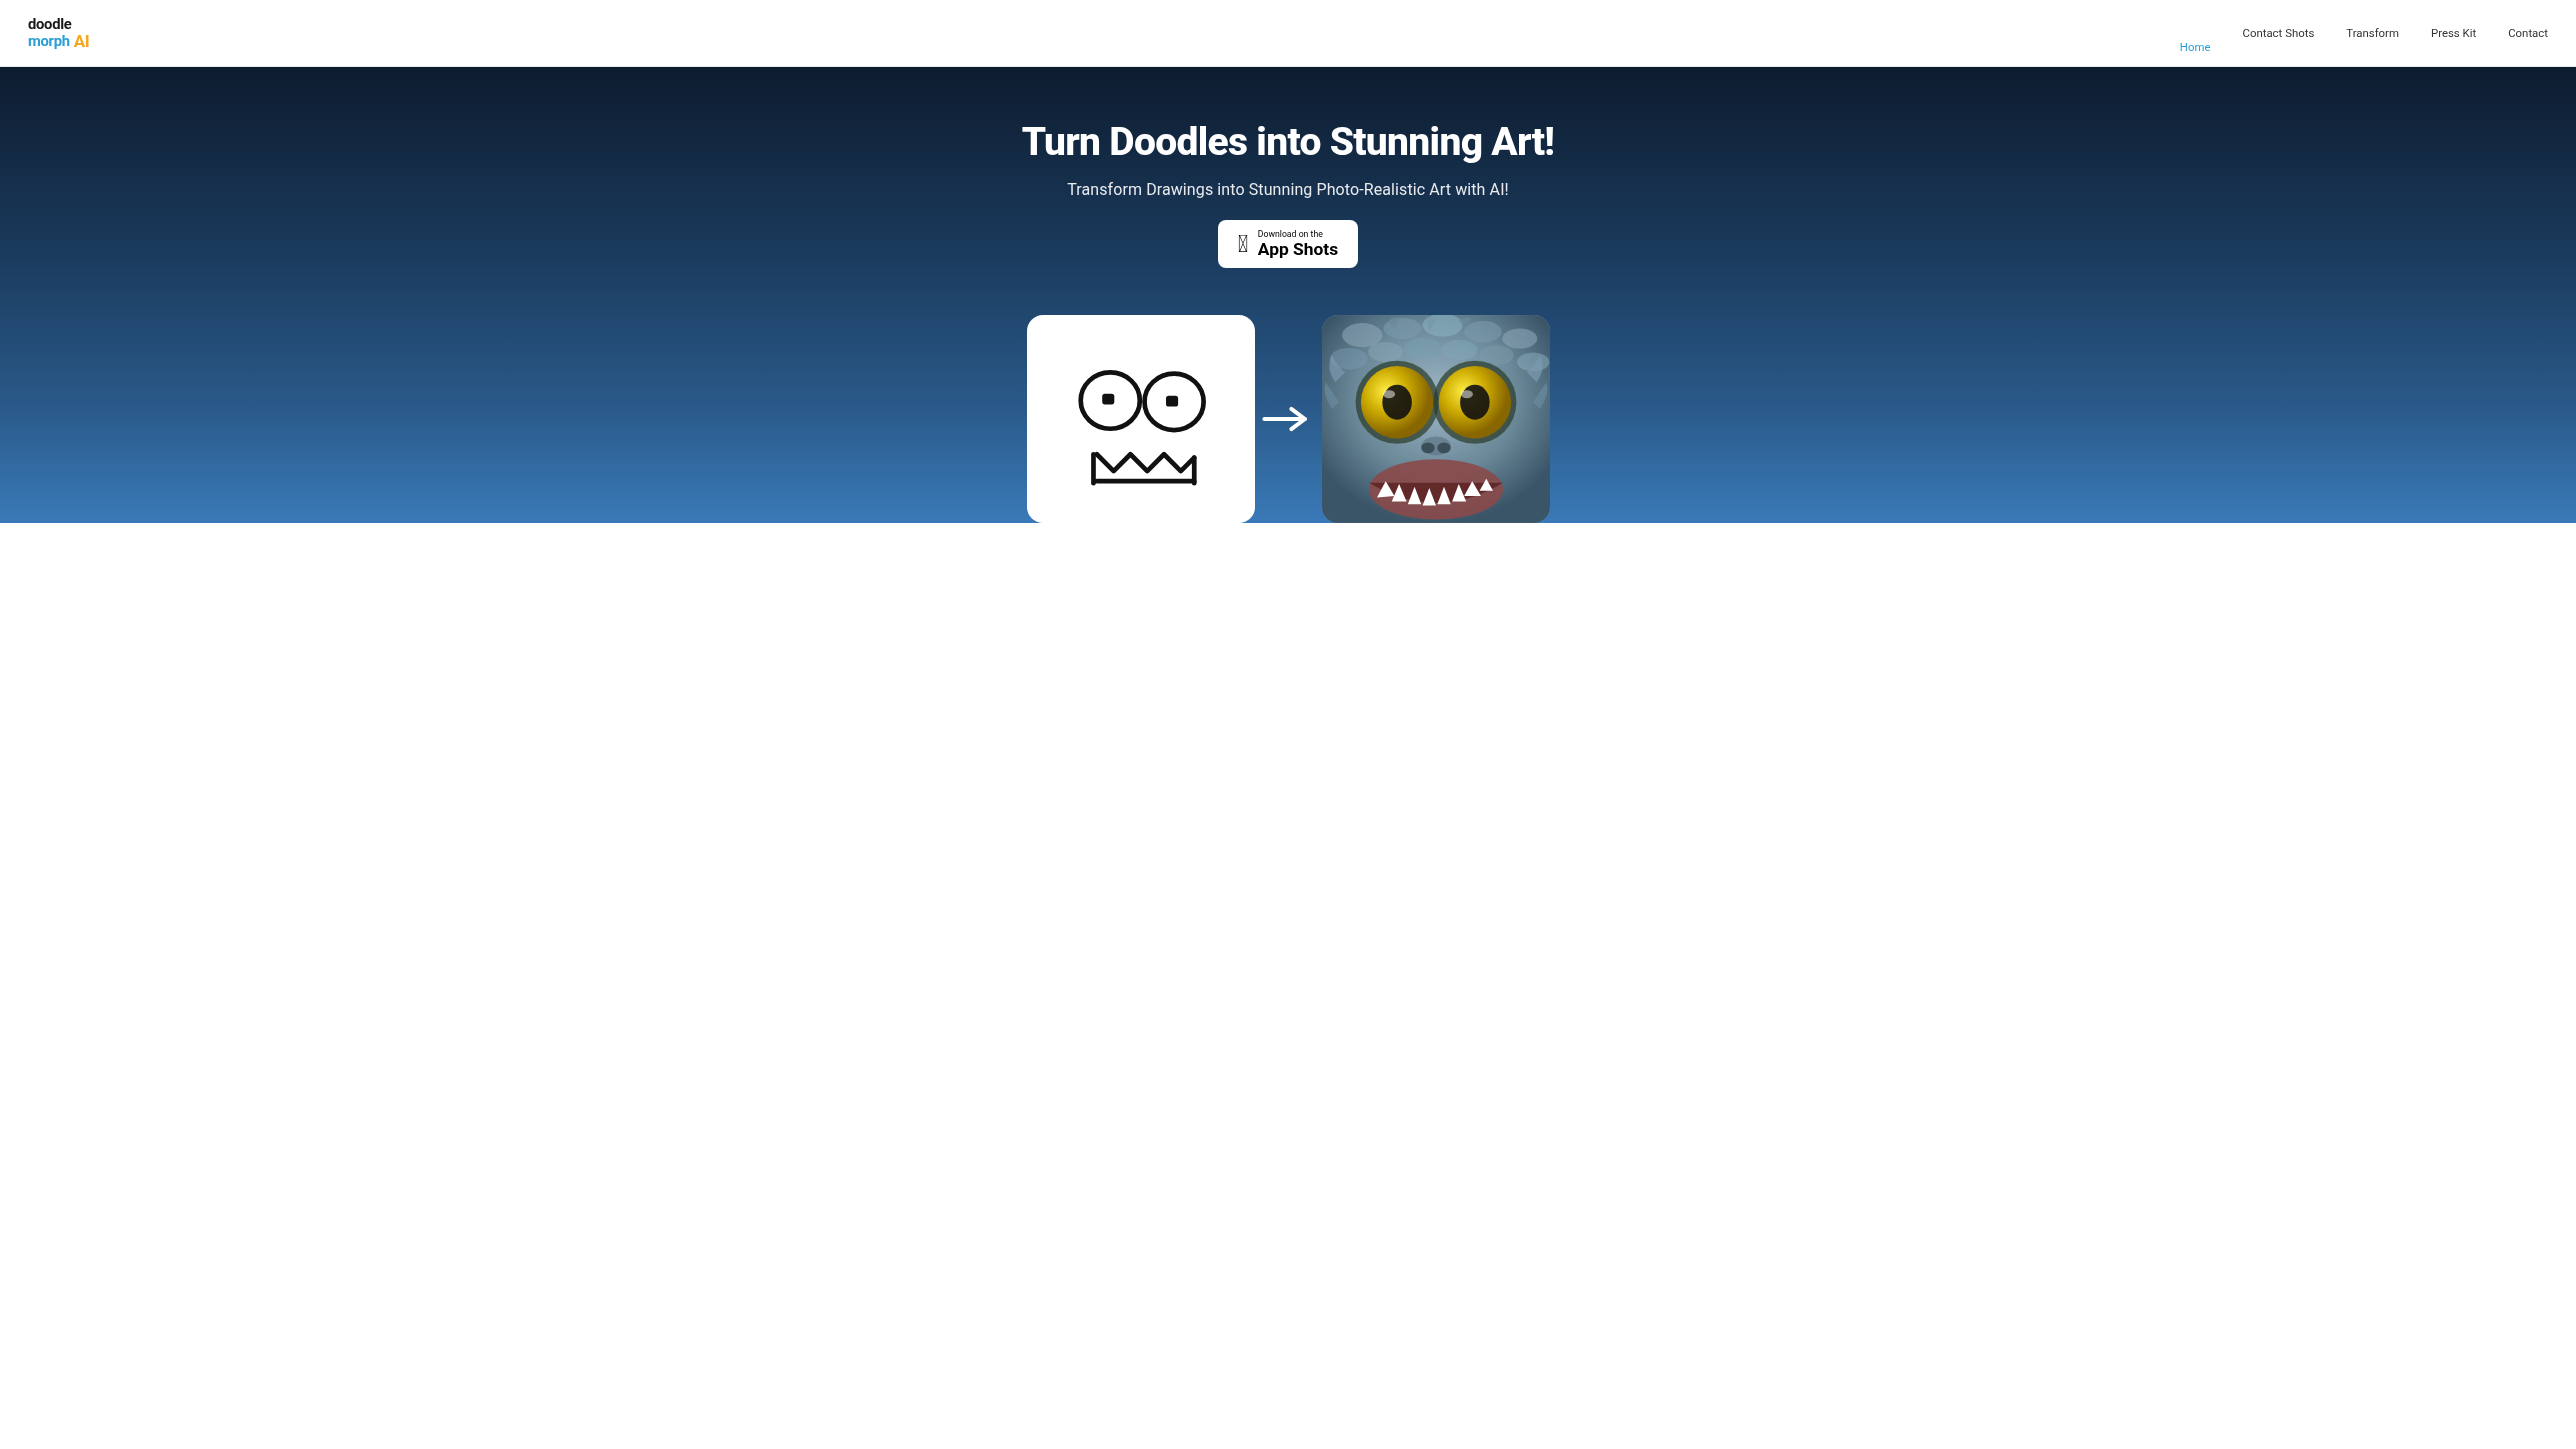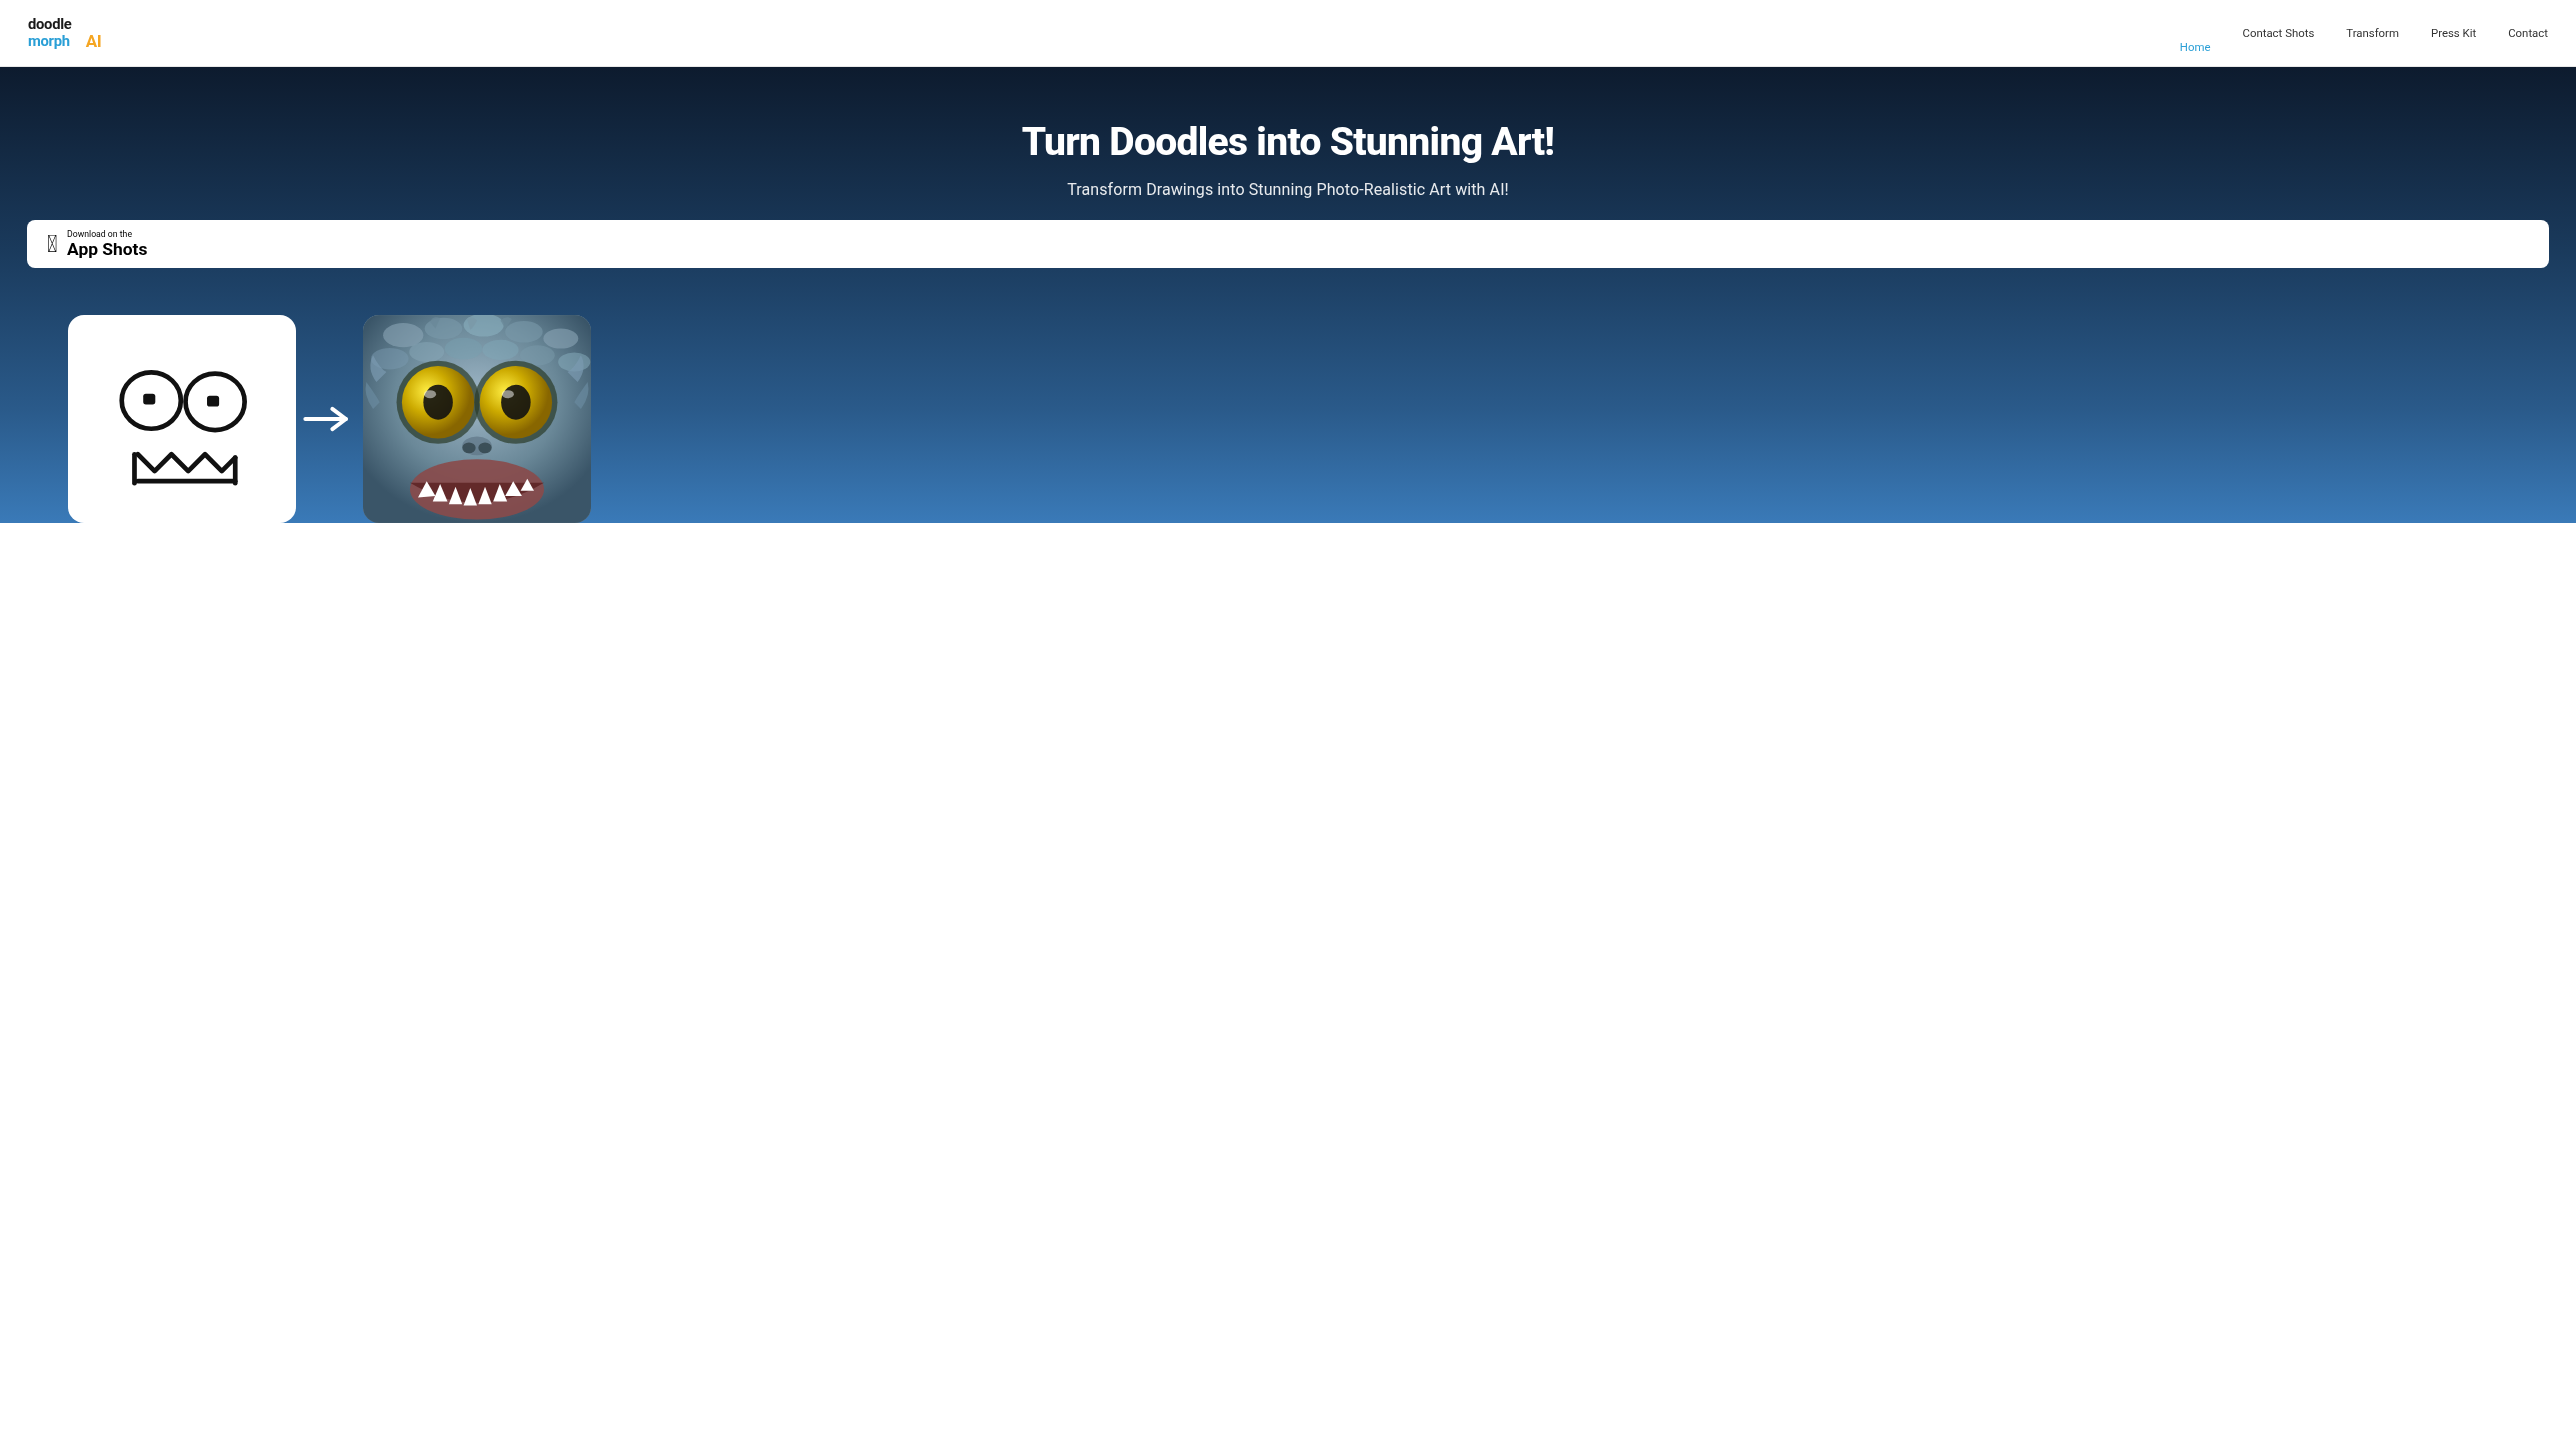--- a/index.html
+++ b/index.html
@@ -35,21 +35,21 @@
     .logo-top {
       font-size: 14.8px;
       font-weight: 700;
       color: #1a1a1a;
       letter-spacing: -0.3px;
     }
 
     .logo-bottom {
       display: flex;
       align-items: center;
-      gap: 16px;
+      gap: 4px;
     }
 
     .logo-morph {
       font-size: 14.8px;
       font-weight: 700;
       color: #2a9fd6;
       letter-spacing: -0.3px;
     }
 
     .logo-ai {
@@ -77,20 +77,21 @@
       color: #2a9fd6;
       margin-top: 28px;
     }
 
     
     .hero {
       background: linear-gradient(180deg, #0d1b2e 0%, #1a3a5c 40%, #2a5a8a 75%, #3a7ab8 100%);
       min-height: 456px;
       display: flex;
       flex-direction: column;
+      align-items: center;
       padding: 54px 27px 0 27px;
       position: relative;
       overflow: hidden;
     }
 
     .hero-title {
       font-size: 39px;
       font-weight: 800;
       color: #ffffff;
       text-align: center;

